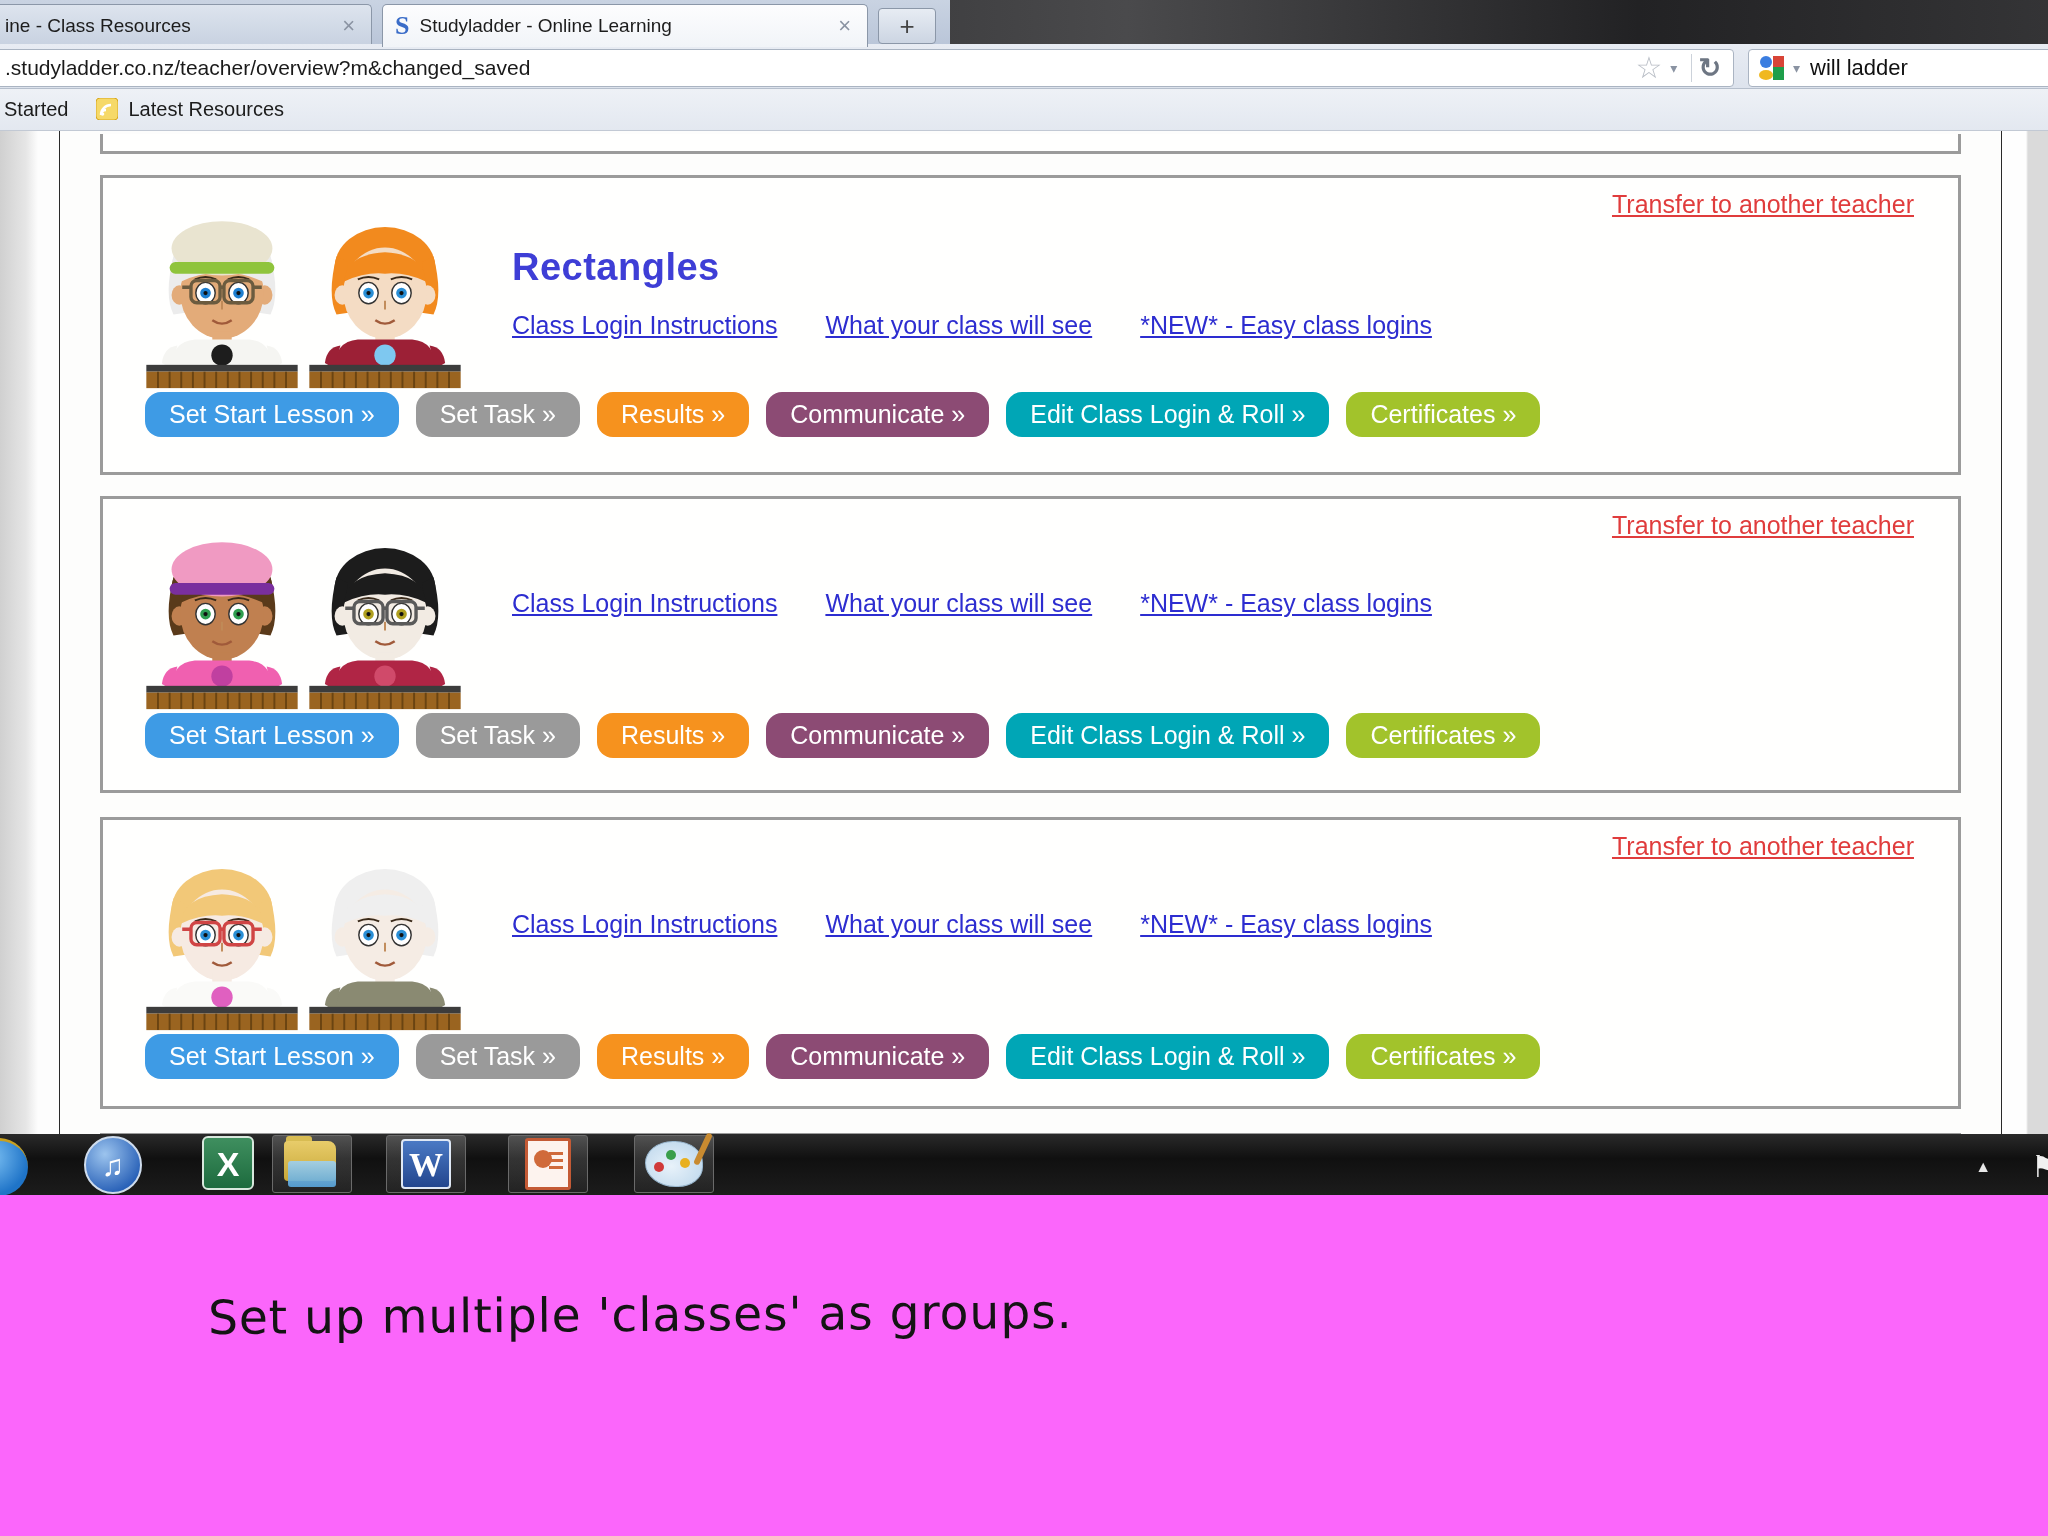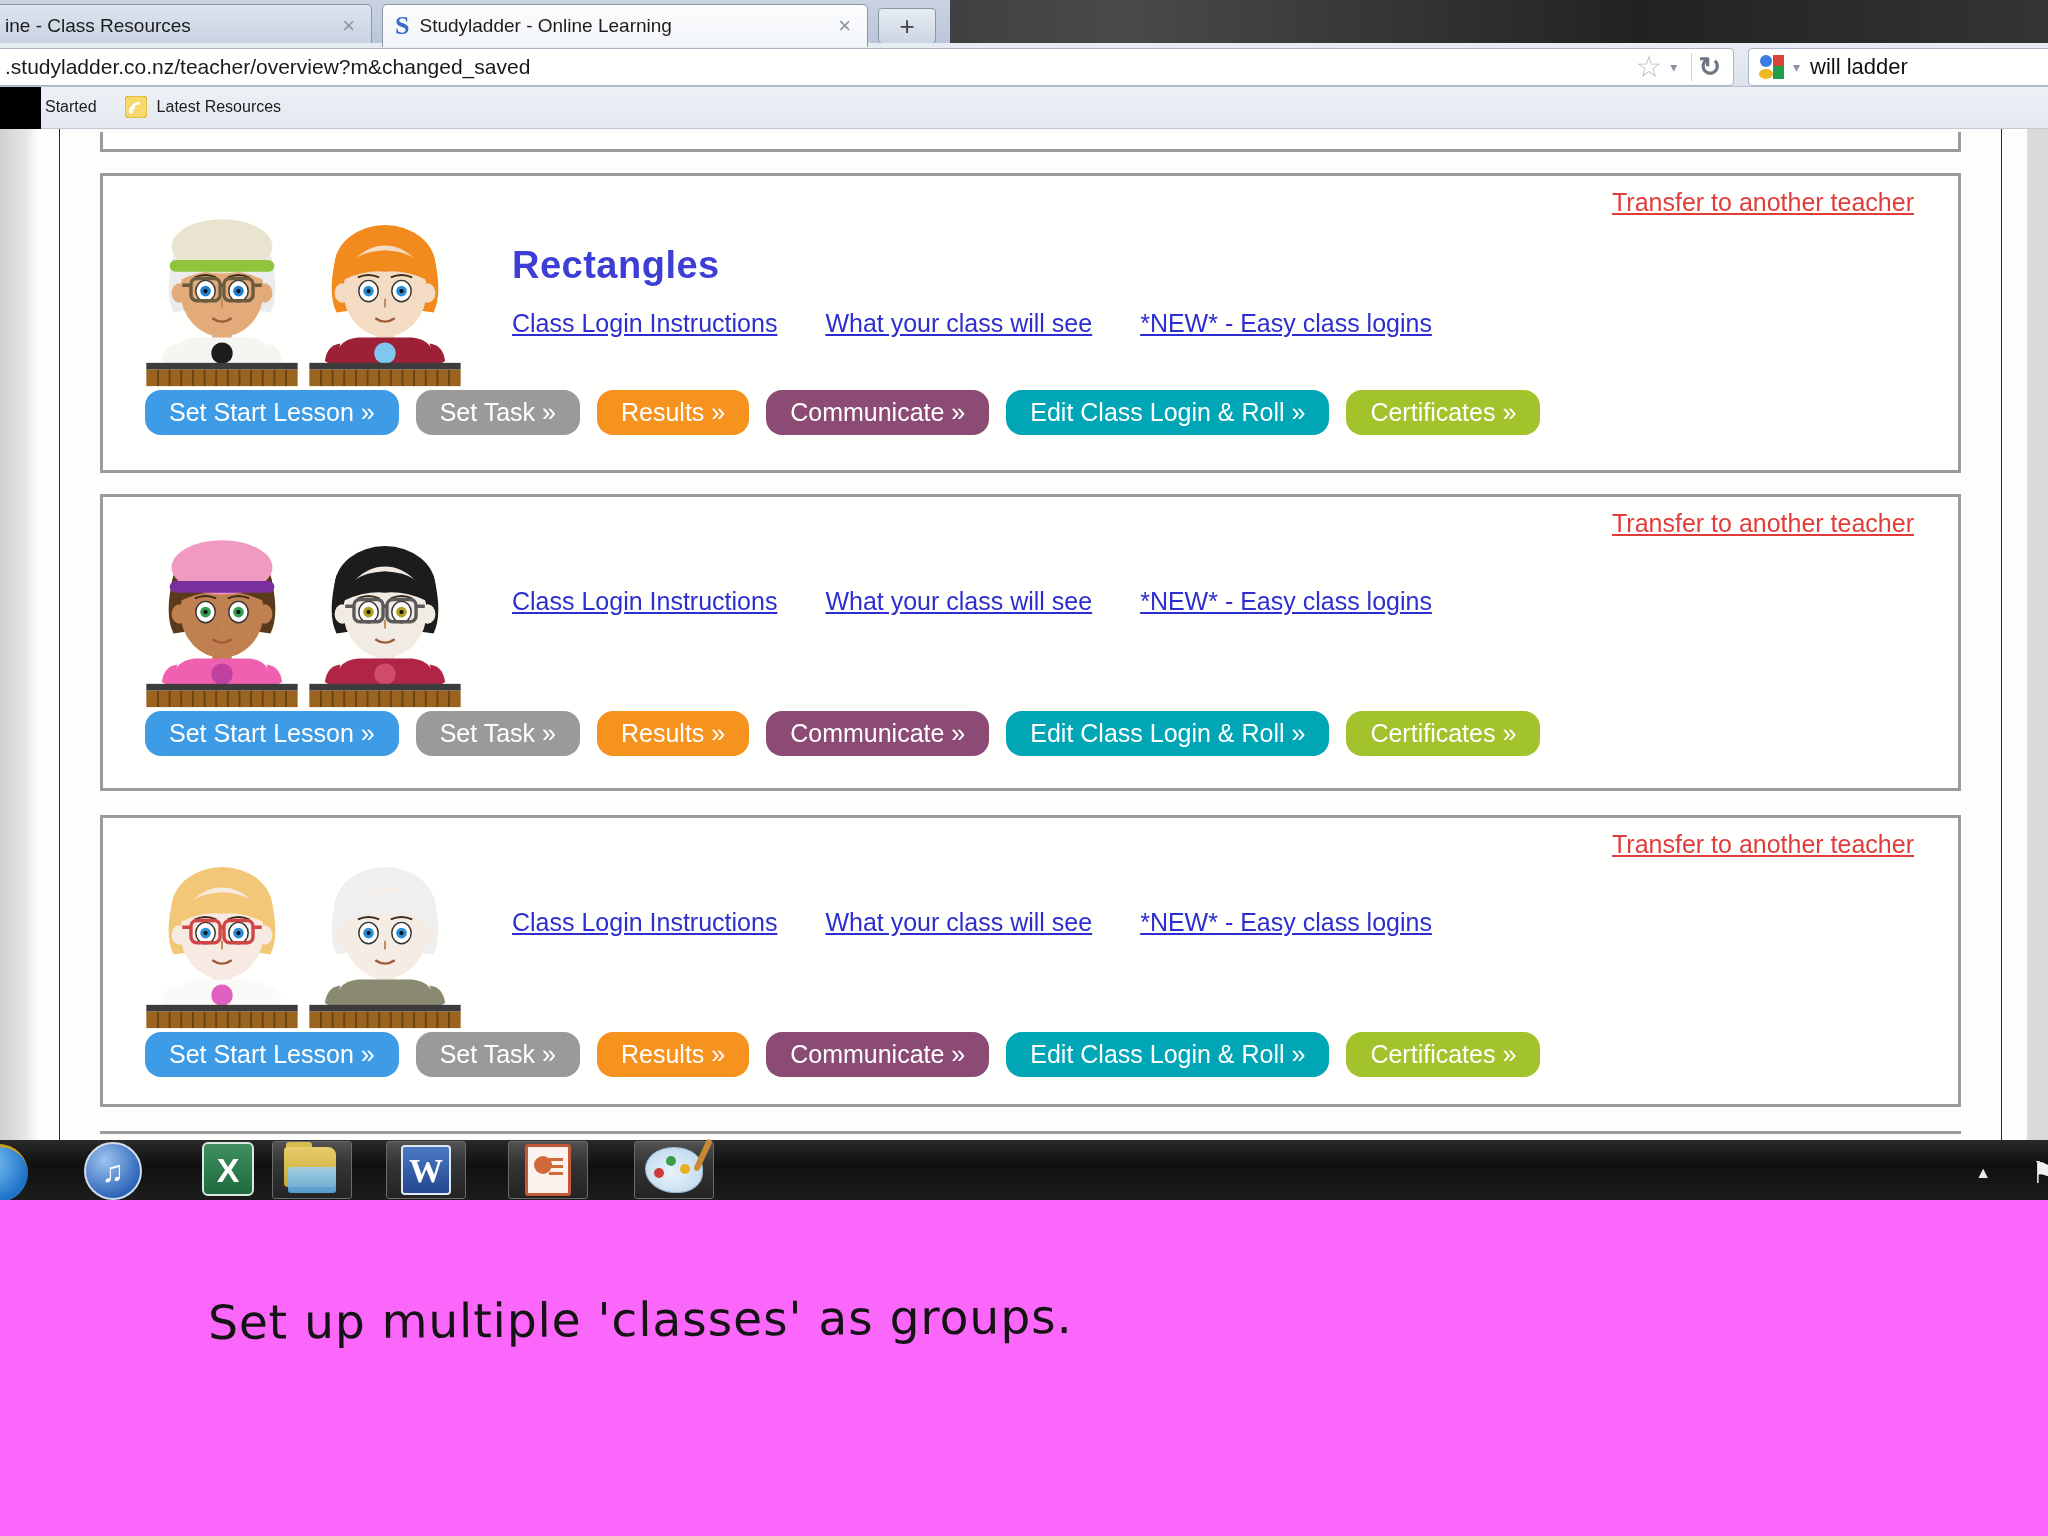--- a/index.html
+++ b/index.html
@@ -34,32 +34,32 @@
   .star-icon { color:#b9bec6; font-size:30px; line-height:1; }
   .mini-caret { color:#8a93a2; font-size:14px; padding:0 8px; }
   .url-sep { width:1px; height:28px; background:#ccd2da; margin:0 6px; }
   .reload-icon { color:#6d7683; font-size:27px; font-weight:bold; padding-right:2px; }
   .searchbox { position:absolute; left:1748px; top:5px; width:310px; height:38px; background:#fff;
     border:1px solid #aab4c2; border-radius:4px; display:flex; align-items:center; padding:0 8px;
     font-size:22px; color:#111; }
   .searchbox .mini-caret { padding:0 10px 0 6px; }
 
   .bookmarksbar { height:45px; background:linear-gradient(#eef1f6,#e3e8f0);
-    border-bottom:1px solid #c2c9d4; display:flex; align-items:center; font-size:16px;
-    color:#1c1c1c; padding-left:4px;margin-left:41px; }
+    border-bottom:1px solid #c2c9d4; display:flex; align-items:center; font-size:20px;
+    color:#1c1c1c; padding-left:4px; }
   .bm-item { display:flex; align-items:center; margin-right:26px; }
   .rss-icon { width:22px; height:22px; margin:0 10px 0 2px; }
 
   
   .viewport { height:1016px; display:flex; background:#fff; }
   .gutter-left { width:60px; background:linear-gradient(to right,#d0d0d0 0,#e6e6e6 26px,#fdfdfd 38px);
     border-right:1px solid #2a2a2a; }
   .gutter-right { width:47px; background:linear-gradient(to right,#fefefe 0,#fefefe 24px,#dadada 26px);
     border-left:1px solid #2a2a2a; }
-  .content { flex:1; background:#fdfdfc; padding:3px 40px 8px 40px; display:flex;
+  .content { flex:1; background:#fdfdfc; padding:3px 40px 0 40px; display:flex;
     flex-direction:column; overflow:hidden; }
   .partial-card-prev { height:20px; border:3px solid #9b9b9b; border-top:none; background:#fffffe; }
   .partial-card-next { flex:1; border:3px solid #9b9b9b; border-bottom:none; background:#fffffe; margin-bottom:-2px;}
   .card-gap { height:21px; }
 
   .card { border:3px solid #9b9b9b; background:#fffffe; position:relative; padding-top:20px; }
   .transfer-link { position:absolute; top:12px; right:44px; color:#e03c3c;
     text-decoration:underline; font-size:25px; }
   .card-main { display:flex; padding-left:40px; height:194px; }
   .avatars { display:flex; align-items:flex-end; gap:5px; }

